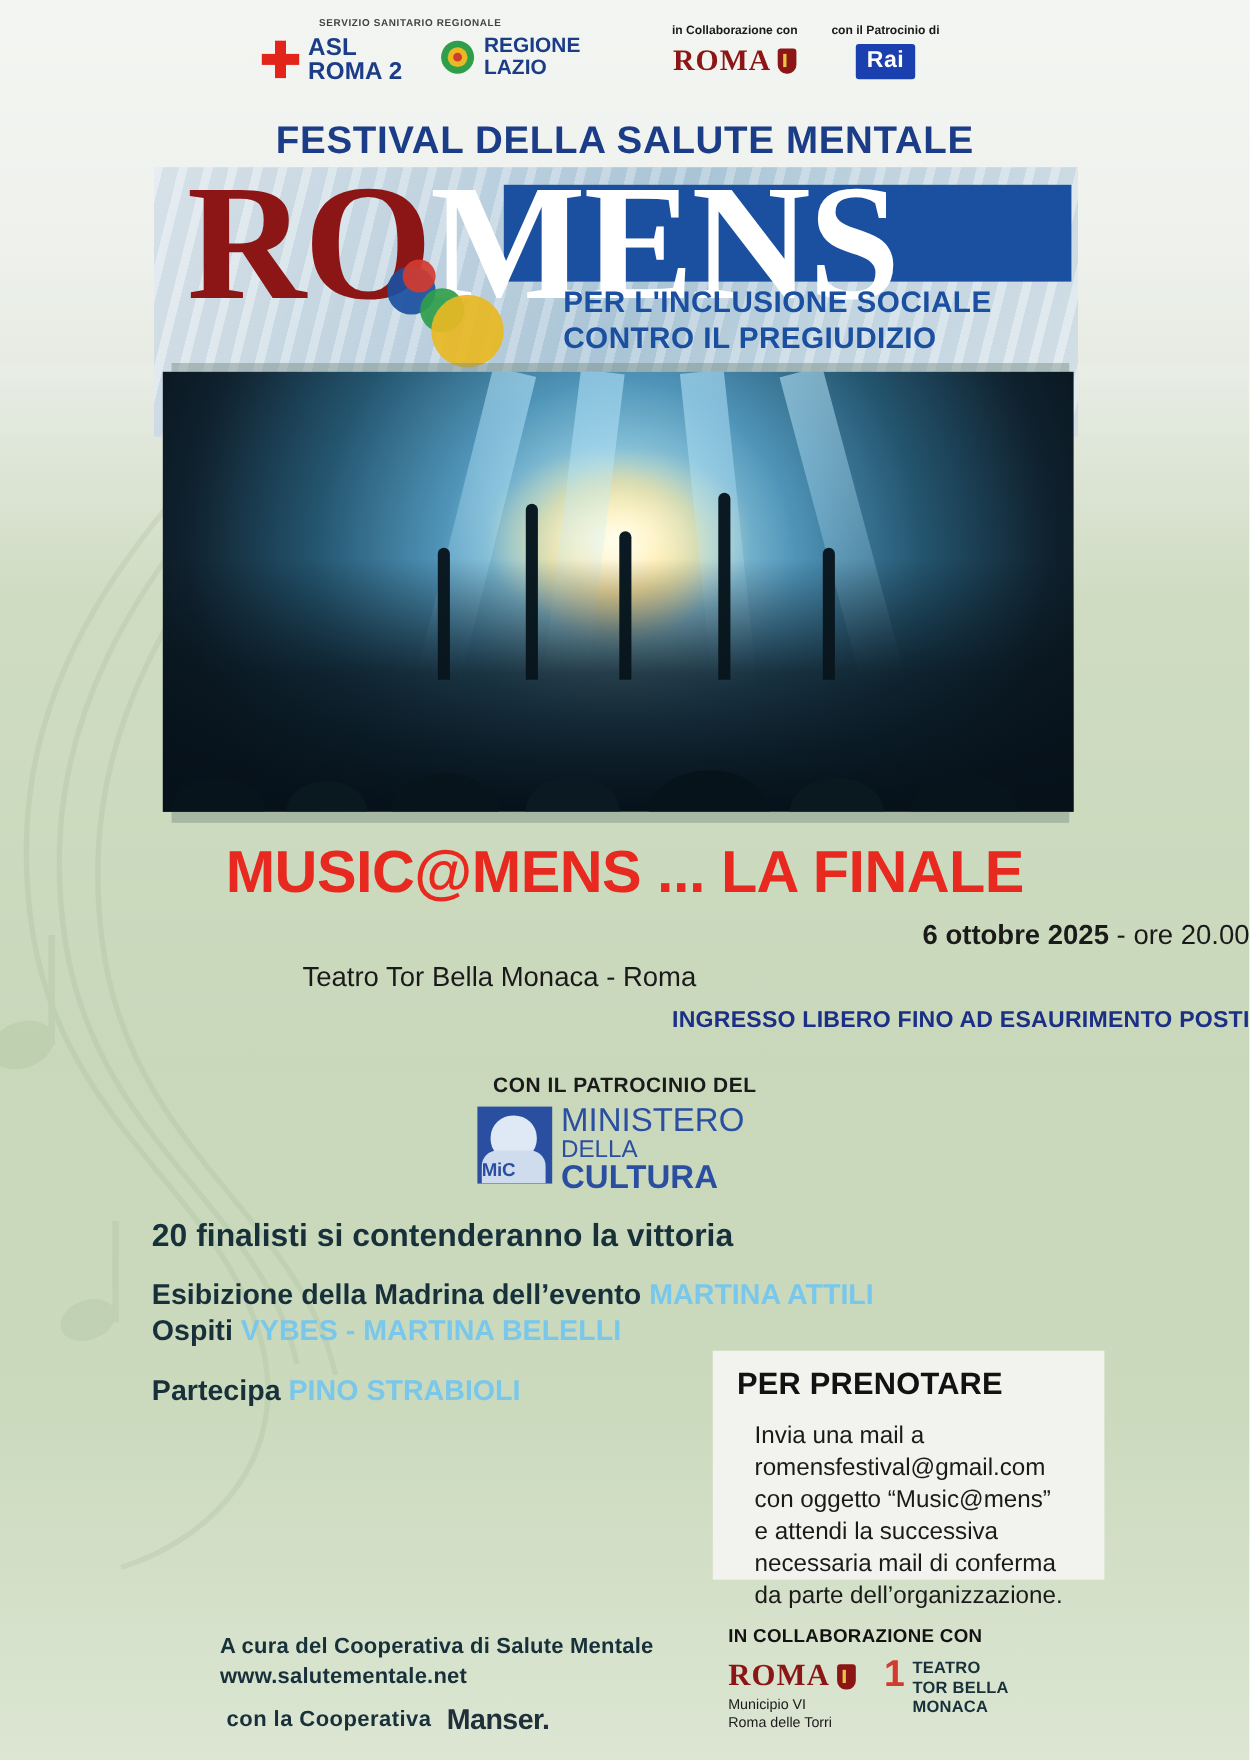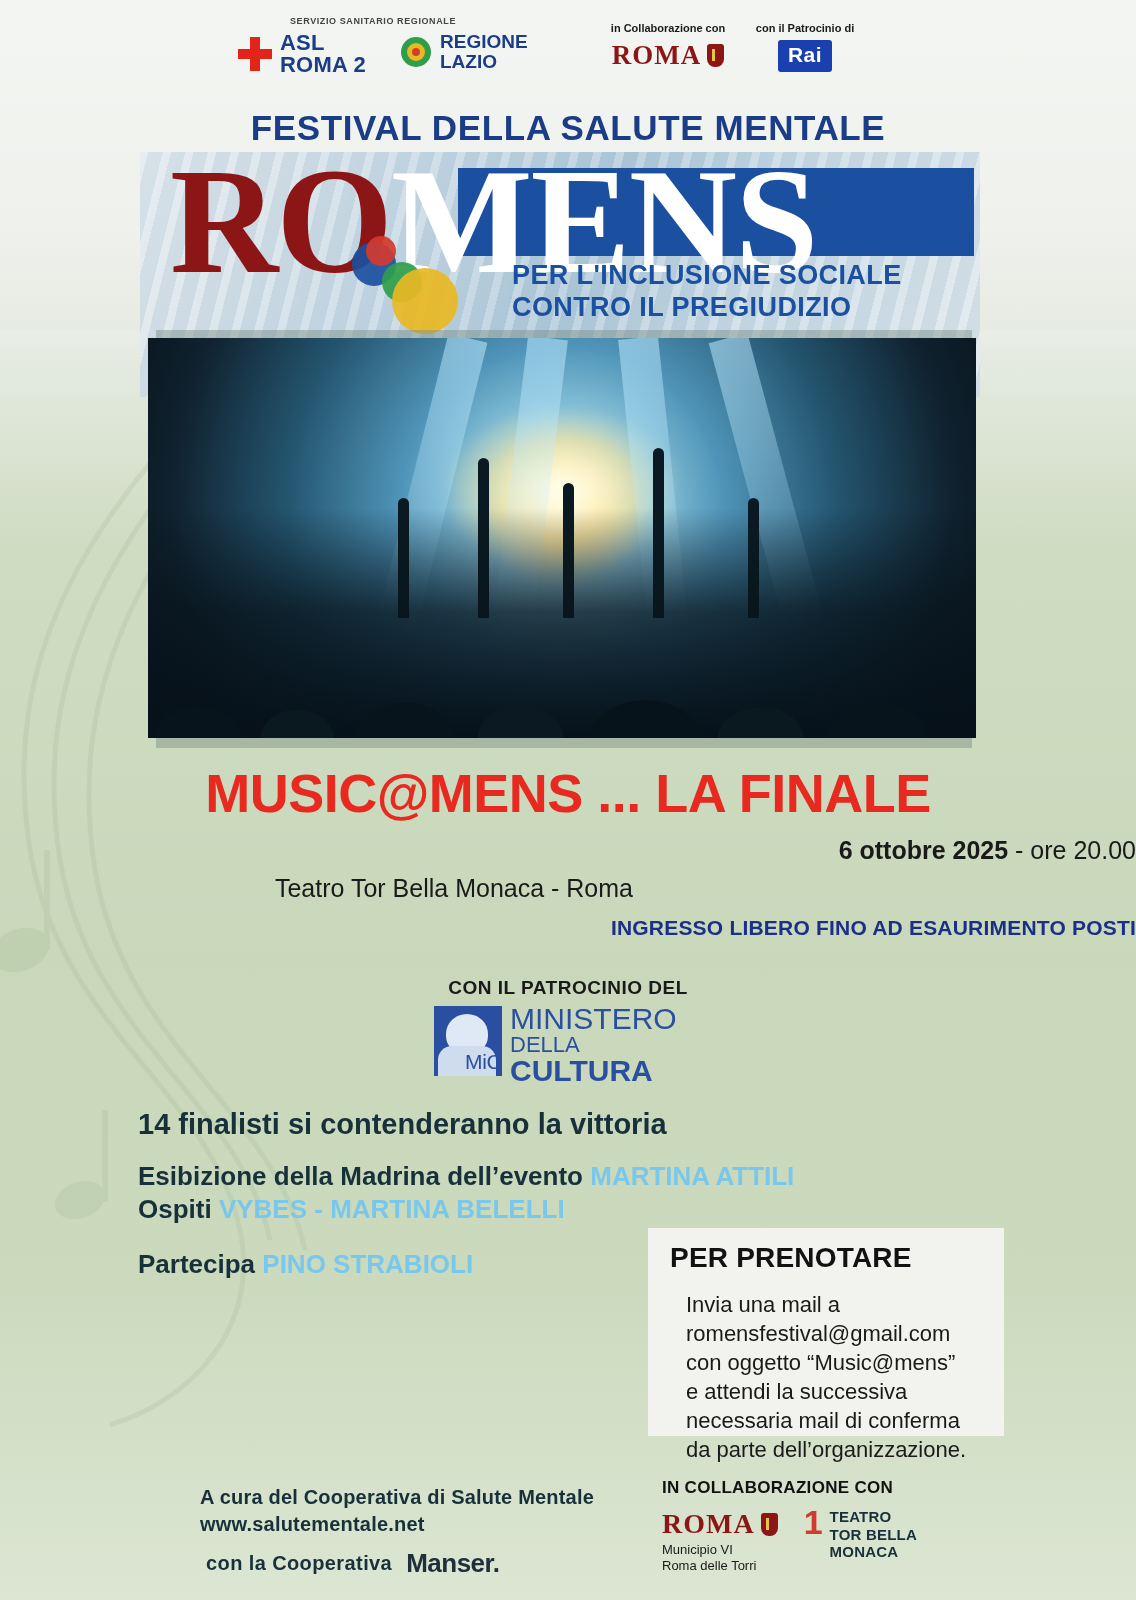--- a/index.html
+++ b/index.html
@@ -376,25 +376,24 @@
   .mic-emblem .body {
     position: absolute;
     left: 4px; top: 40px;
     width: 58px; height: 30px;
     background: #cfdcee;
     border-radius: 14px 14px 0 0;
   }
   .mic-emblem .mic-word {
     position: absolute;
     left: 4px; bottom: 2px;
-    font-size: 21px;
-    font-weight: normal;
+    font-size: 17px;
+    font-weight: bold;
     color: #2b4fa0;
     letter-spacing: -0.3px;
-    padding-left: 27px;
   }
   .mic-lines {
     position: absolute;
     left: 76px;
     top: -2px;
     color: #2b4fa0;
     line-height: 1.0;
   }
   .mic-lines .l1 { font-size: 30px; }
   .mic-lines .l2 { font-size: 22px; }
@@ -635,21 +634,21 @@
       <div class="body"></div>
       <div class="mic-word">MiC</div>
     </div>
     <div class="mic-lines">
       <div class="l1">MINISTERO</div>
       <div class="l2">DELLA</div>
       <div class="l3">CULTURA</div>
     </div>
   </div>
 
-  <div class="finalists">14 finalisti si contenderanno la vittoria</div>
+  <div class="finalists">20 finalisti si contenderanno la vittoria</div>
   <div class="lineup">
     <div>
       <span>Esibizione della Madrina dell’evento </span><span class="hl">MARTINA ATTILI</span>
     </div>
     <div>
       <span>Ospiti </span><span class="hl">VYBES - MARTINA BELELLI</span>
     </div>
     <span class="gap"></span>
     <div>
       <span>Partecipa </span><span class="hl">PINO STRABIOLI</span>

